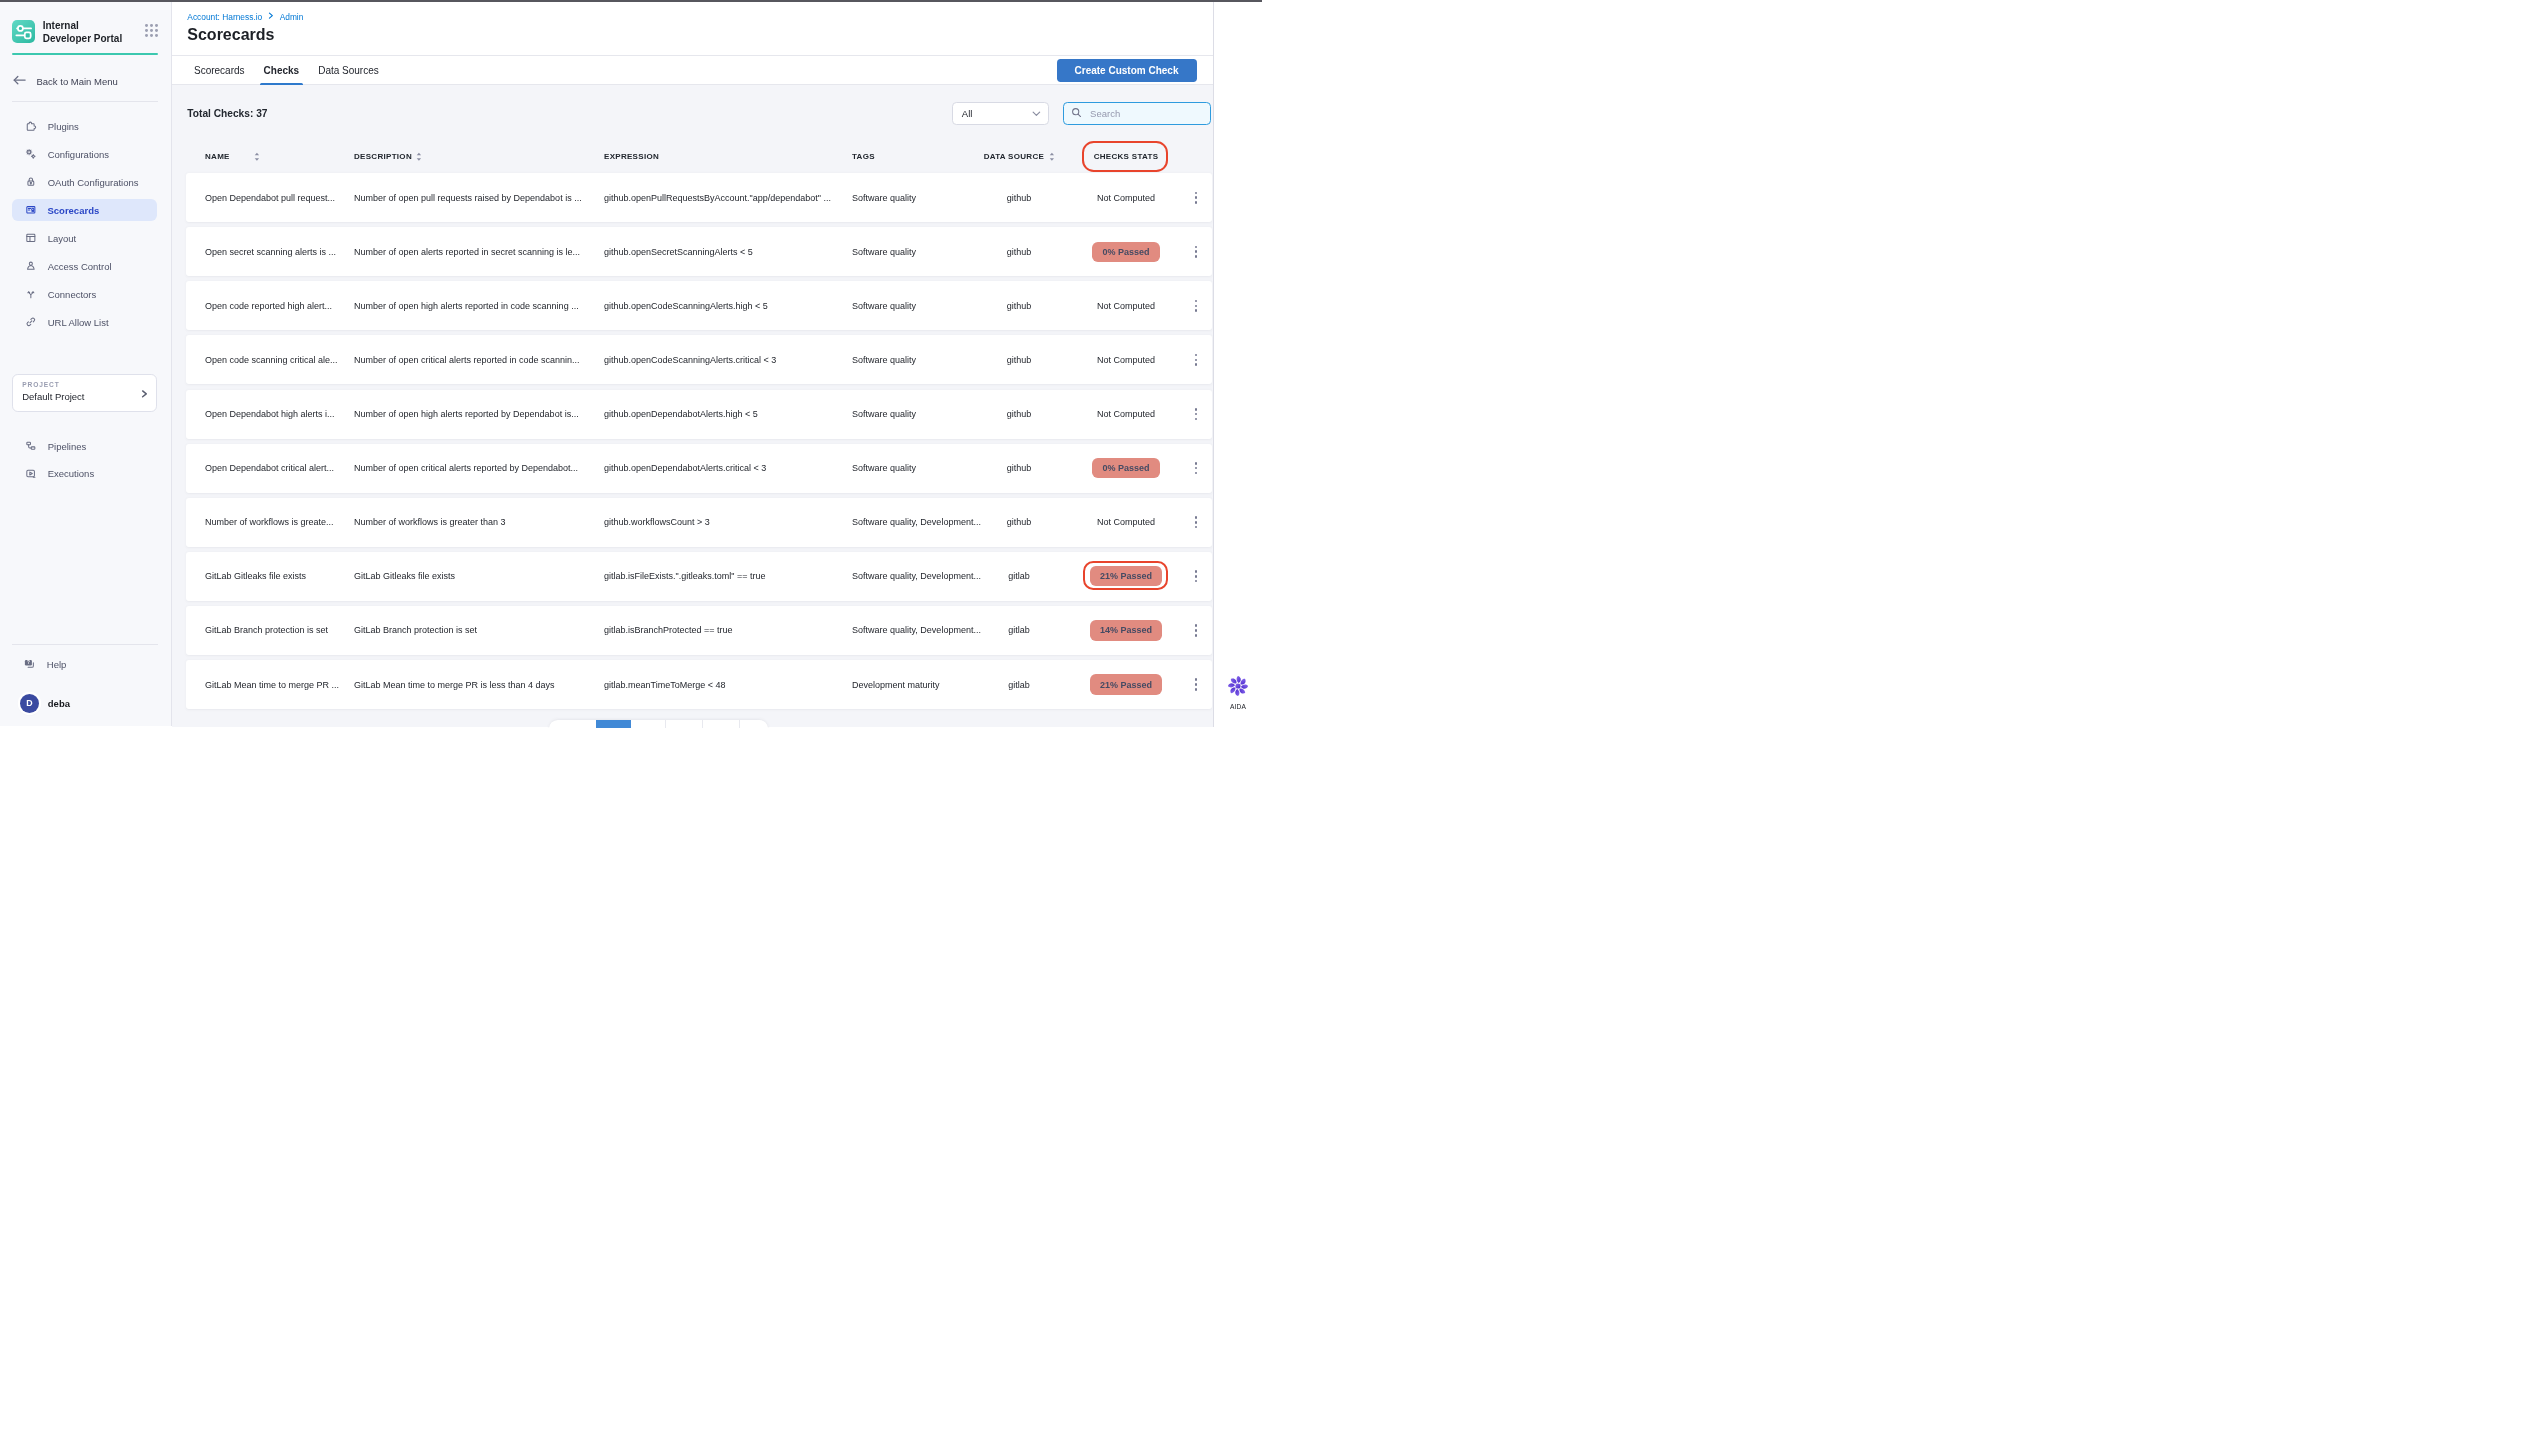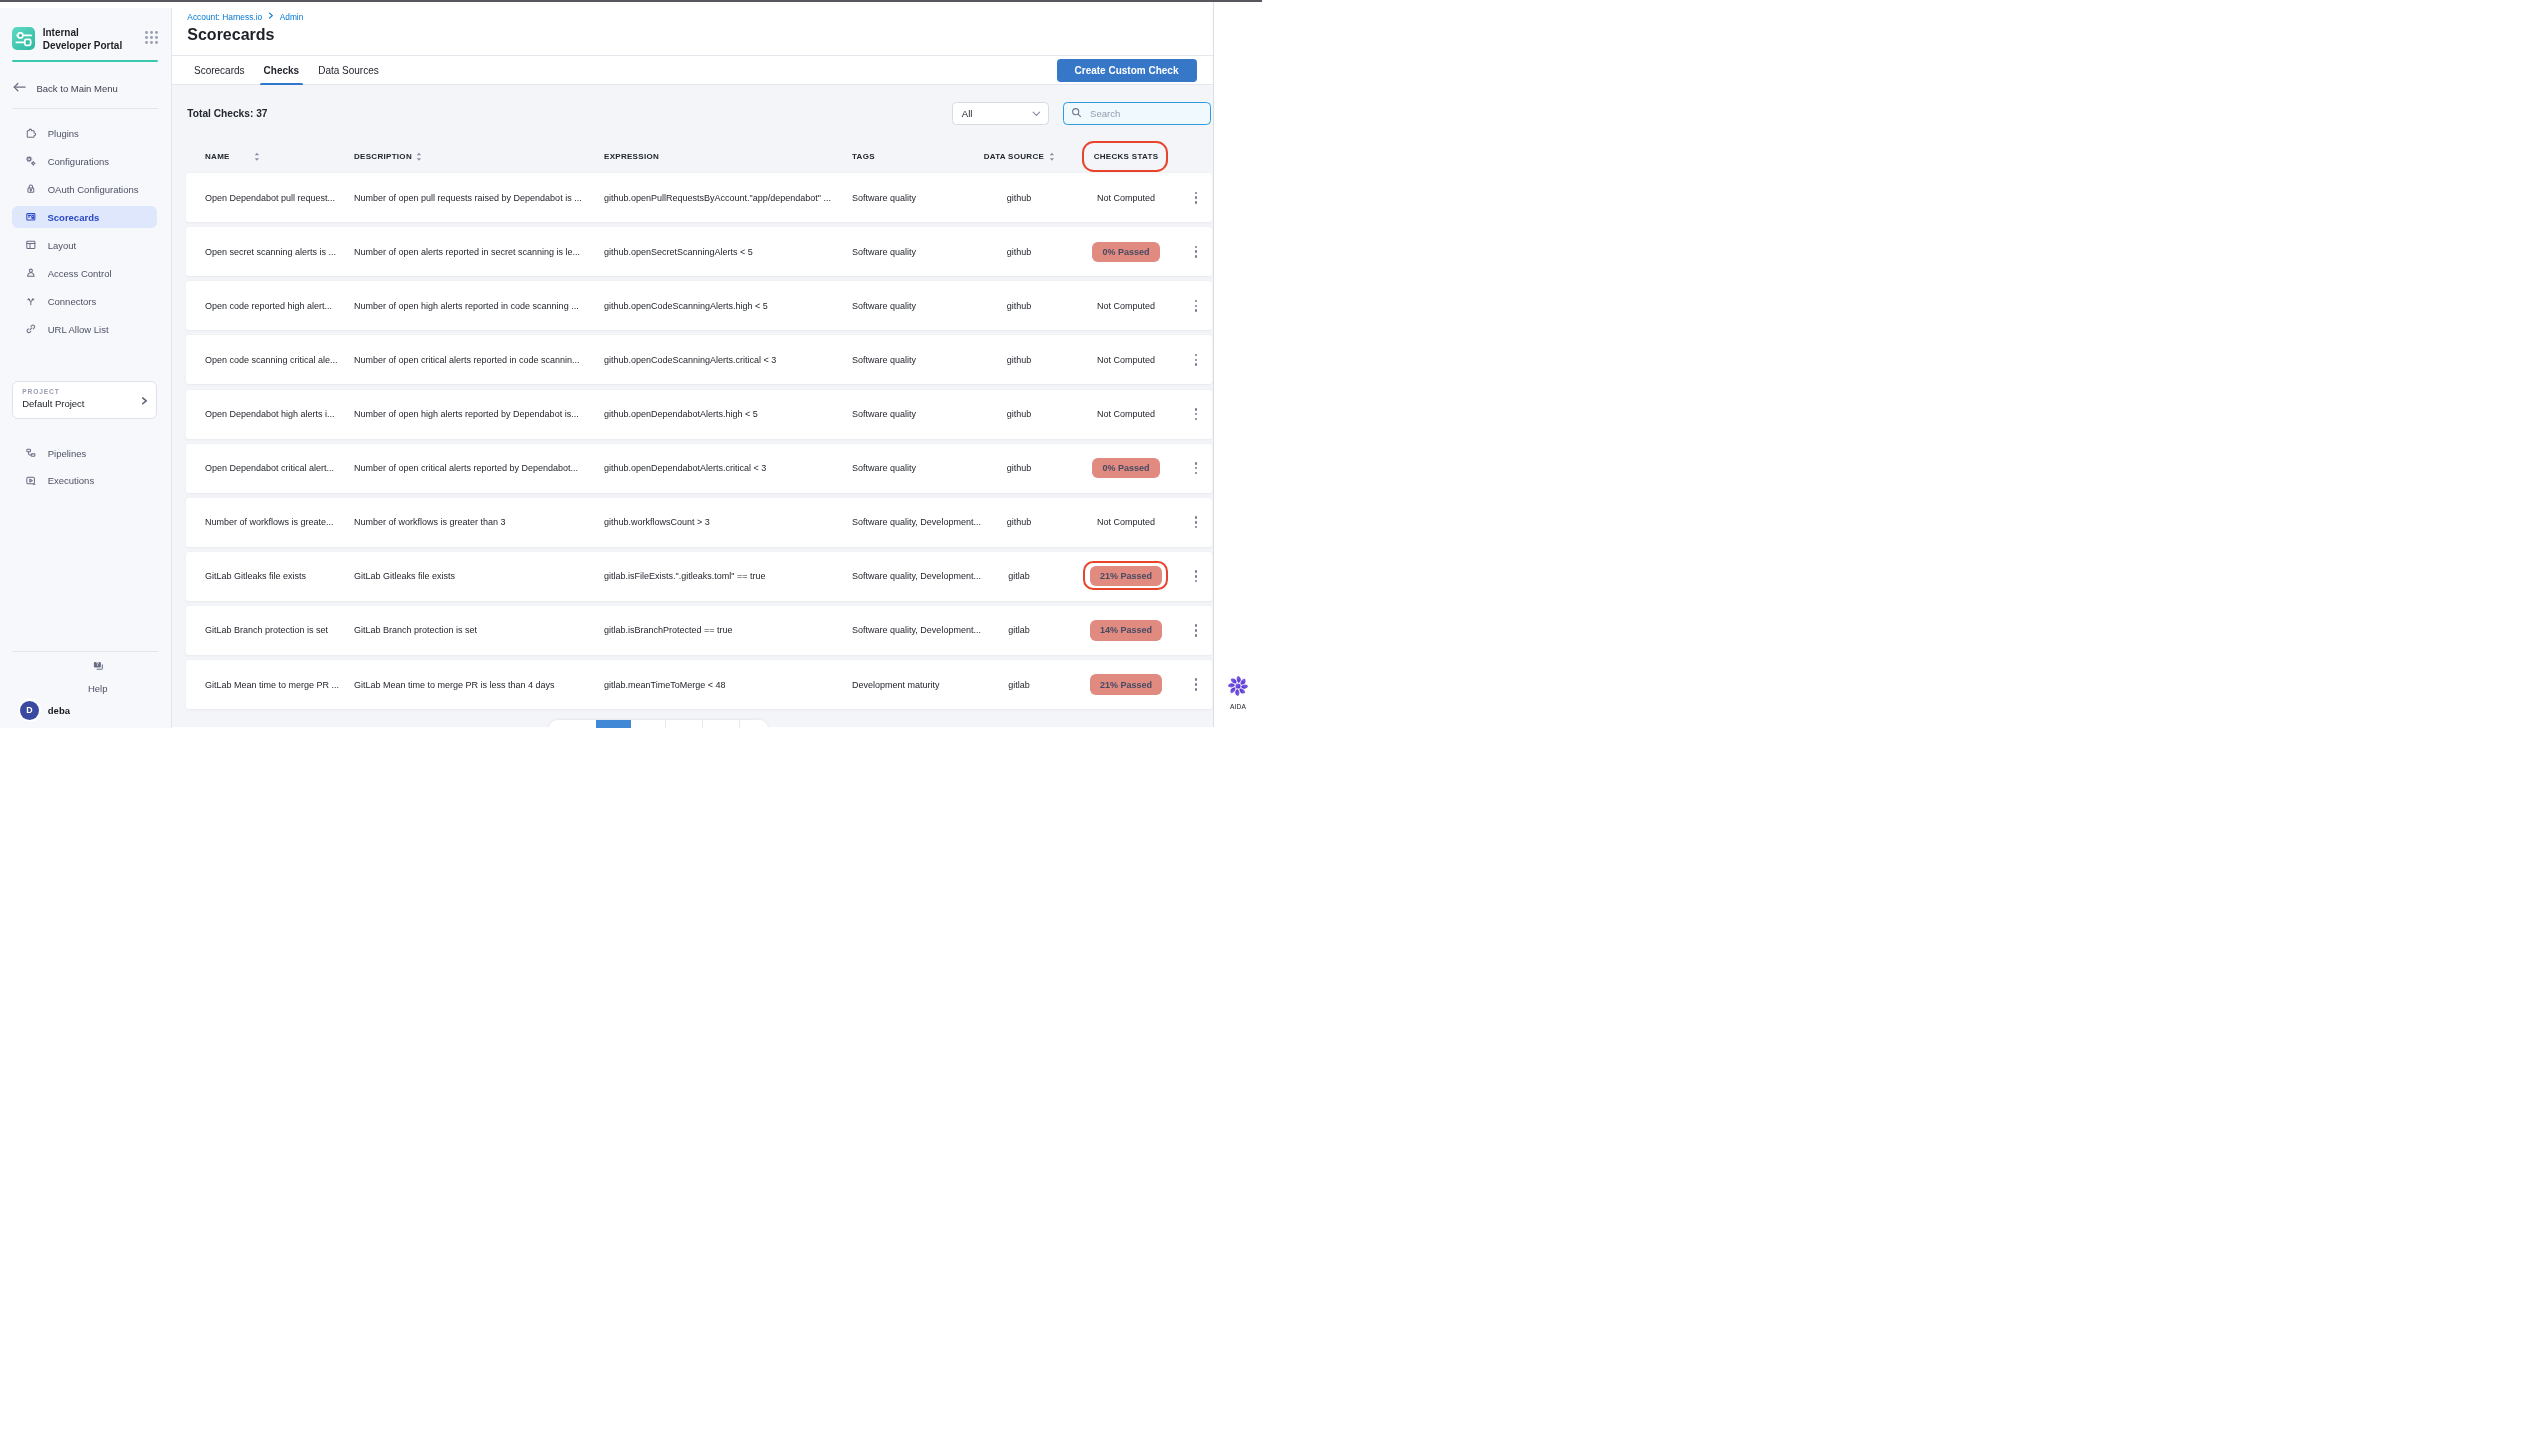--- a/index.html
+++ b/index.html
@@ -5,21 +5,21 @@
   html,body{margin:0;padding:0;}
   body{
     width:1262px;height:728px;position:relative;overflow:hidden;
     background:#ffffff;color:#24272E;
     font-family:"Liberation Sans","DejaVu Sans",sans-serif;
     -webkit-font-smoothing:antialiased;
   }
   .topstrip{position:absolute;top:0;left:0;width:1262px;height:2.2px;background:#57575E;z-index:9;}
 
   
-  .sidebar{position:absolute;top:8px;left:0;width:172px;height:725px;background:#F7F8FB;border-right:0.7px solid #E3E4EC;box-sizing:border-box;}
+  .sidebar{position:absolute;top:1px;left:0;width:172px;height:725px;background:#F7F8FB;border-right:0.7px solid #E3E4EC;box-sizing:border-box;}
   .sb-header{position:absolute;top:18px;left:11.7px;width:148px;height:29px;}
   .logo{position:absolute;left:0;top:0.7px;width:23.4px;height:23.4px;border-radius:5.1px;background:linear-gradient(140deg,#61D9C5,#2CB9A1);}
   .logo svg{position:absolute;left:0;top:0;}
   .app-title{position:absolute;left:31px;top:0;width:84px;font-size:10px;font-weight:bold;color:#1D2026;line-height:1.3;}
   .grid-icon{position:absolute;right:1.5px;top:5.1px;display:grid;grid-template-columns:repeat(3,2.9px);grid-gap:2.2px;cursor:pointer;}
   .grid-icon i{width:2.9px;height:2.9px;border-radius:50%;background:#9DA0B2;}
   .teal-line{position:absolute;top:52px;left:11.7px;width:146px;height:2.2px;border-radius:1.5px;background:#3CC8AF;}
   .back-row{position:absolute;top:69px;left:12.4px;width:146px;height:22px;display:flex;align-items:center;gap:9.5px;font-size:9.5px;color:#3F4254;cursor:pointer;}
   .sb-divider{position:absolute;left:11.7px;width:146px;height:0.7px;background:#E4E5EC;}
   .d1{top:100px;} .d2{top:643px;}
@@ -27,21 +27,21 @@
   .sb-item{height:22px;display:flex;align-items:center;gap:11px;padding-left:25px;font-size:9.5px;color:#4D5166;cursor:pointer;white-space:nowrap;}
   .sb-item svg{flex:0 0 auto;stroke:#6A6E84;fill:none;stroke-width:1.4;stroke-linecap:round;stroke-linejoin:round;}
   .sb-item.active{background:#DEE7FB;border-radius:5.8px;margin:0 14.6px 0 12.4px;padding-left:12.4px;color:#2B47C6;font-weight:bold;}
   .sb-item.active svg{stroke:#2B47C6;}
   .project-card{position:absolute;top:373px;left:12.4px;width:145px;height:38px;box-sizing:border-box;background:#fff;border:0.7px solid #DFE1EB;border-radius:5.8px;padding:5.8px 8.8px;cursor:pointer;}
   .proj-label{font-size:6.6px;font-weight:bold;letter-spacing:0.9px;color:#989CB0;}
   .proj-name{font-size:9.5px;color:#23262E;margin-top:3.7px;}
   .proj-chev{position:absolute;right:7.3px;top:13px;}
   .proj-nav{position:absolute;top:434px;left:0;width:172px;display:flex;flex-direction:column;gap:5.8px;}
   .help-row{position:absolute;top:652px;left:0;width:172px;}
-  .help-row .sb-item{padding-left:23.4px;flex-direction:column;}
+  .help-row .sb-item{padding-left:23.4px;}
   .user-row{position:absolute;top:689px;left:0;width:172px;height:26px;display:flex;align-items:center;}
   .avatar{width:19px;height:19px;margin-left:20px;border-radius:50%;background:#3A4AA0;color:#fff;font-size:8.8px;font-weight:bold;display:flex;align-items:center;justify-content:center;box-shadow:0 0 0 2.2px #fff,0 0.7px 2.9px rgba(0,0,0,.18);}
   .user-name{margin-left:8.8px;font-size:9.5px;font-weight:bold;color:#17191E;}
 
   
   .main{position:absolute;top:2.2px;left:172px;width:1042px;height:725px;background:#0369a1;}
   .page-header{position:absolute;top:0;left:0;width:100%;height:54px;background:#fff;border-bottom:0.7px solid #E6E7ED;box-sizing:border-box;}
   .breadcrumb{position:absolute;top:9.5px;left:15.3px;display:flex;align-items:center;gap:5.8px;font-size:8.4px;color:#0278D5;}
   .breadcrumb a{color:#0278D5;text-decoration:none;cursor:pointer;}
   .page-title{position:absolute;top:24px;left:15.3px;font-size:16px;font-weight:bold;color:#1D2026;}

